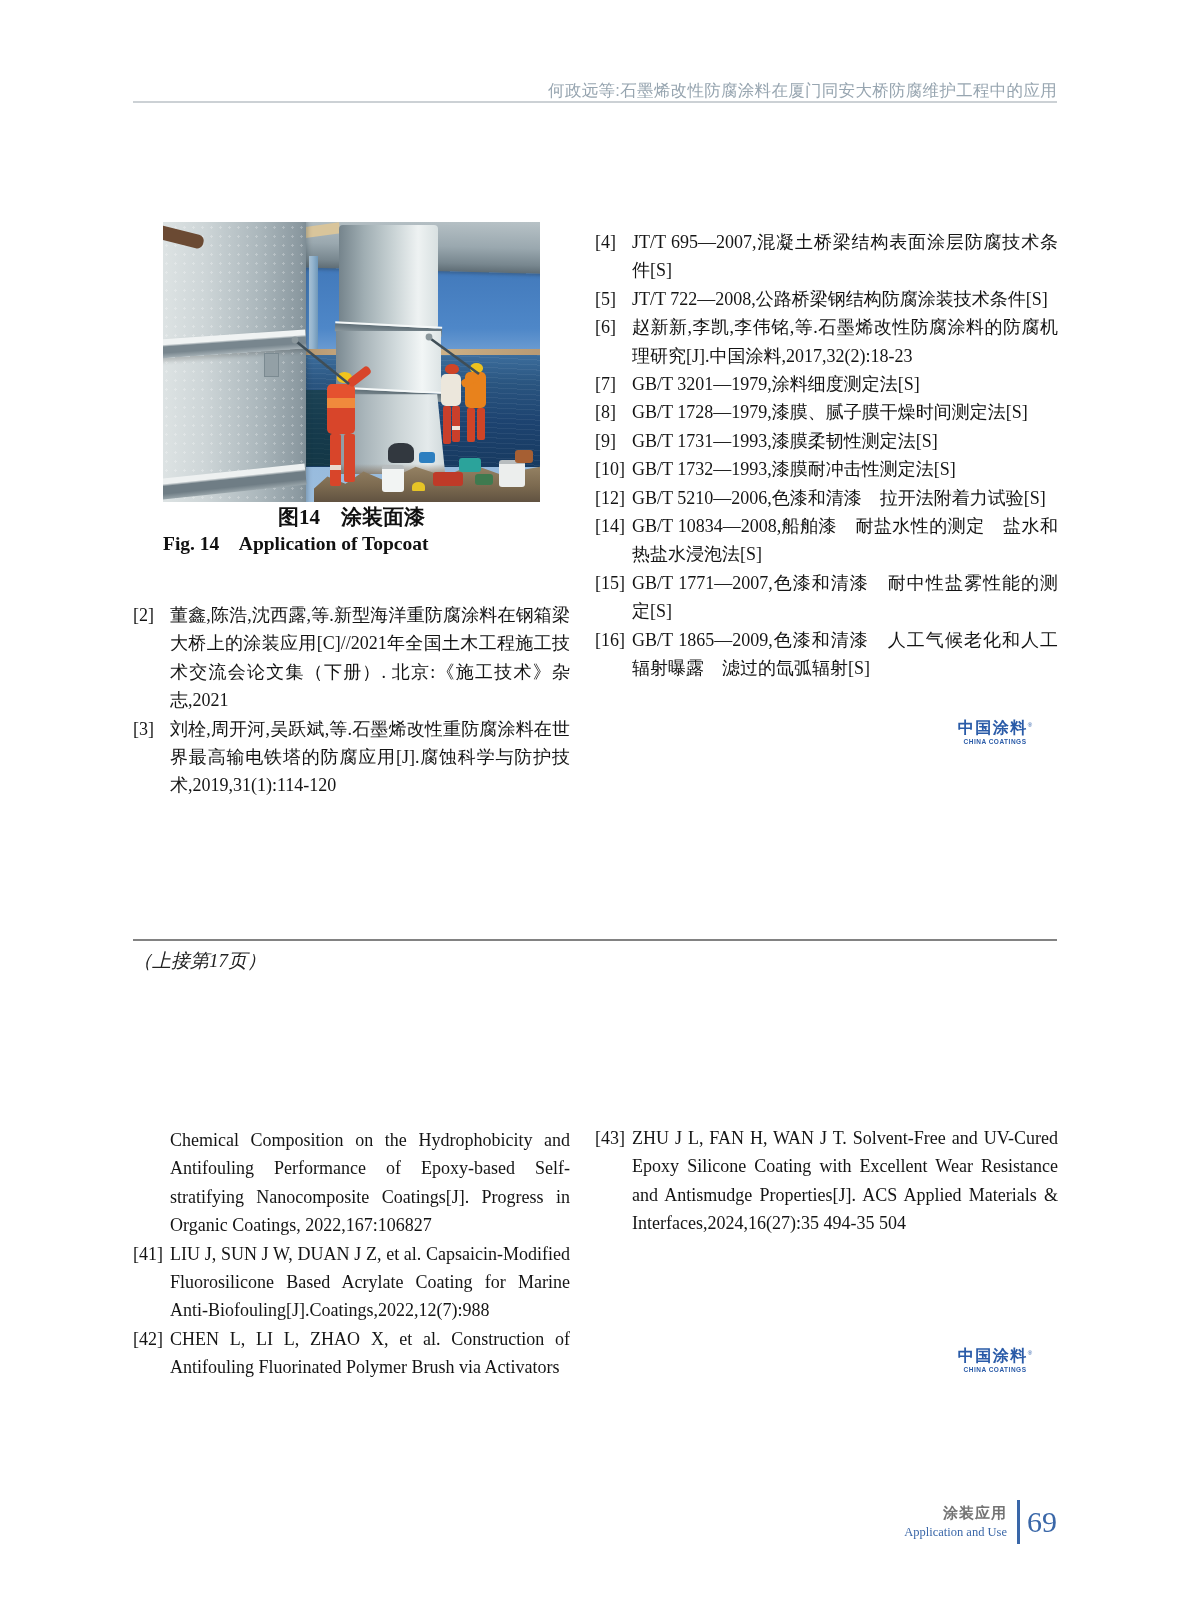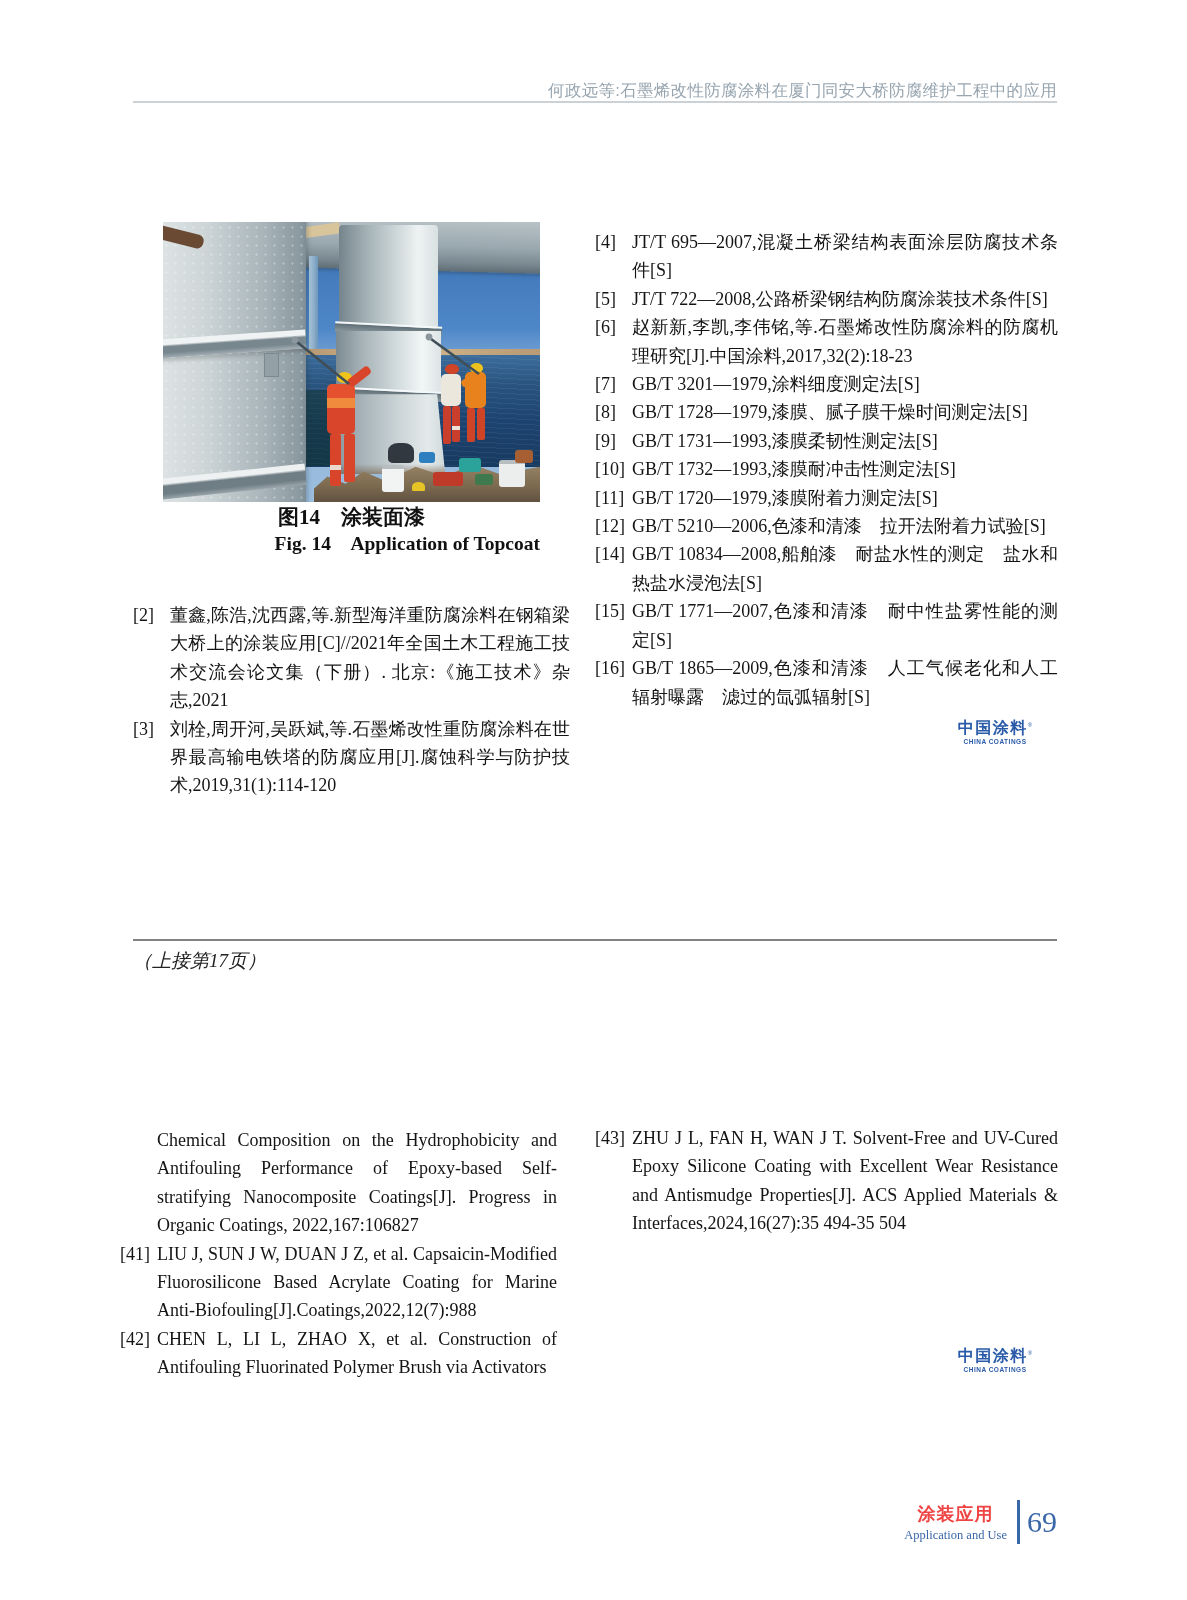--- a/index.html
+++ b/index.html
@@ -77,28 +77,28 @@
   .w-leg    { position:absolute; border-radius:2px; }
   .w-arm    { position:absolute; border-radius:4px; }
 
   .debris { position:absolute; border-radius:3px; }
 
   .poles { position:absolute; inset:0; width:100%; height:100%; }
 
   
   .cap-zh { position:absolute; left:163px; top:503px; width:377px; text-align:center;
     font-size:21px; font-weight:bold; color:#111; }
-  .cap-en { position:absolute; left:163px; top:530px; width:377px; text-align:right;
+  .cap-en { position:absolute; left:163px; top:530px; width:377px; text-align:left;
     font-size:19.5px; font-weight:bold; color:#111; }
 
   
   .refs { position:absolute; font-size:18px; line-height:28.4px; color:#141414; }
   .refs-cn-left  { left:133px; top:601px;  width:437px; }
   .refs-std      { left:595px; top:228px;  width:463px; }
-  .refs-en-left  { left:120px; top:1126px; width:437px; }
+  .refs-en-left  { left:133px; top:1126px; width:437px; }
   .refs-en-right { left:595px; top:1124px; width:463px; }
   .ref { display:flex; }
   .ref .num { flex:0 0 37px; }
   .ref .txt { flex:1; text-align:justify; }
 
   
   .mid-rule { position:absolute; top:939px; left:133px; width:924px; height:2px; background:#828282; }
   .cont-note { position:absolute; top:948px; left:133px; font-size:19px; font-style:italic; color:#222; }
 
   
@@ -107,21 +107,21 @@
   .logo-1 { left:955px; top:719px; }
   .logo-2 { left:955px; top:1347px; }
   .logo .zh { font-size:16px; font-weight:bold; letter-spacing:1.5px;margin-top:48px; }
   .logo .reg { font-size:6px; vertical-align:super; }
   .logo .en { display:block; font-size:6.5px; font-weight:bold; letter-spacing:.5px; margin-top:1px; }
 
   
   .footer { position:absolute; top:1500px; left:133px; width:924px;
     display:flex; justify-content:flex-end; align-items:center; }
   .f-labels { text-align:right; margin-right:6px; }
-  .f-zh { font-size:18px; font-weight:bold; color:#ef4444; letter-spacing:1px;text-align:center; }
+  .f-zh { font-size:15px; font-weight:bold; color:#737373; letter-spacing:1px; }
   .f-en { font-size:12.5px; color:#3a67a8; margin-top:2px; }
   .f-bar { width:3px; height:44px; background:#3a67a8; margin:0 7px 0 4px; }
   .f-page { font-size:30px; color:#3a67a8; }
 </style>
 </head>
 <body>
 
 <div class="page">
 
   <div class="running-head">何政远等:石墨烯改性防腐涂料在厦门同安大桥防腐维护工程中的应用</div>
@@ -230,24 +230,20 @@
       </div>
     <div class="ref">
         <span class="num">[9]</span>
         <span class="txt">GB/T 1731—1993,漆膜柔韧性测定法[S]</span>
       </div>
     <div class="ref">
         <span class="num">[10]</span>
         <span class="txt">GB/T 1732—1993,漆膜耐冲击性测定法[S]</span>
       </div>
     <div class="ref">
-        <span class="num">[11]</span>
-        <span class="txt">GB/T 1720—1979,漆膜附着力测定法[S]</span>
-      </div>
-    <div class="ref">
         <span class="num">[12]</span>
         <span class="txt">GB/T 5210—2006,色漆和清漆　拉开法附着力试验[S]</span>
       </div>
     <div class="ref">
         <span class="num">[14]</span>
         <span class="txt">GB/T 10834—2008,船舶漆　耐盐水性的测定　盐水和热盐水浸泡法[S]</span>
       </div>
     <div class="ref">
         <span class="num">[15]</span>
         <span class="txt">GB/T 1771—2007,色漆和清漆　耐中性盐雾性能的测定[S]</span>

